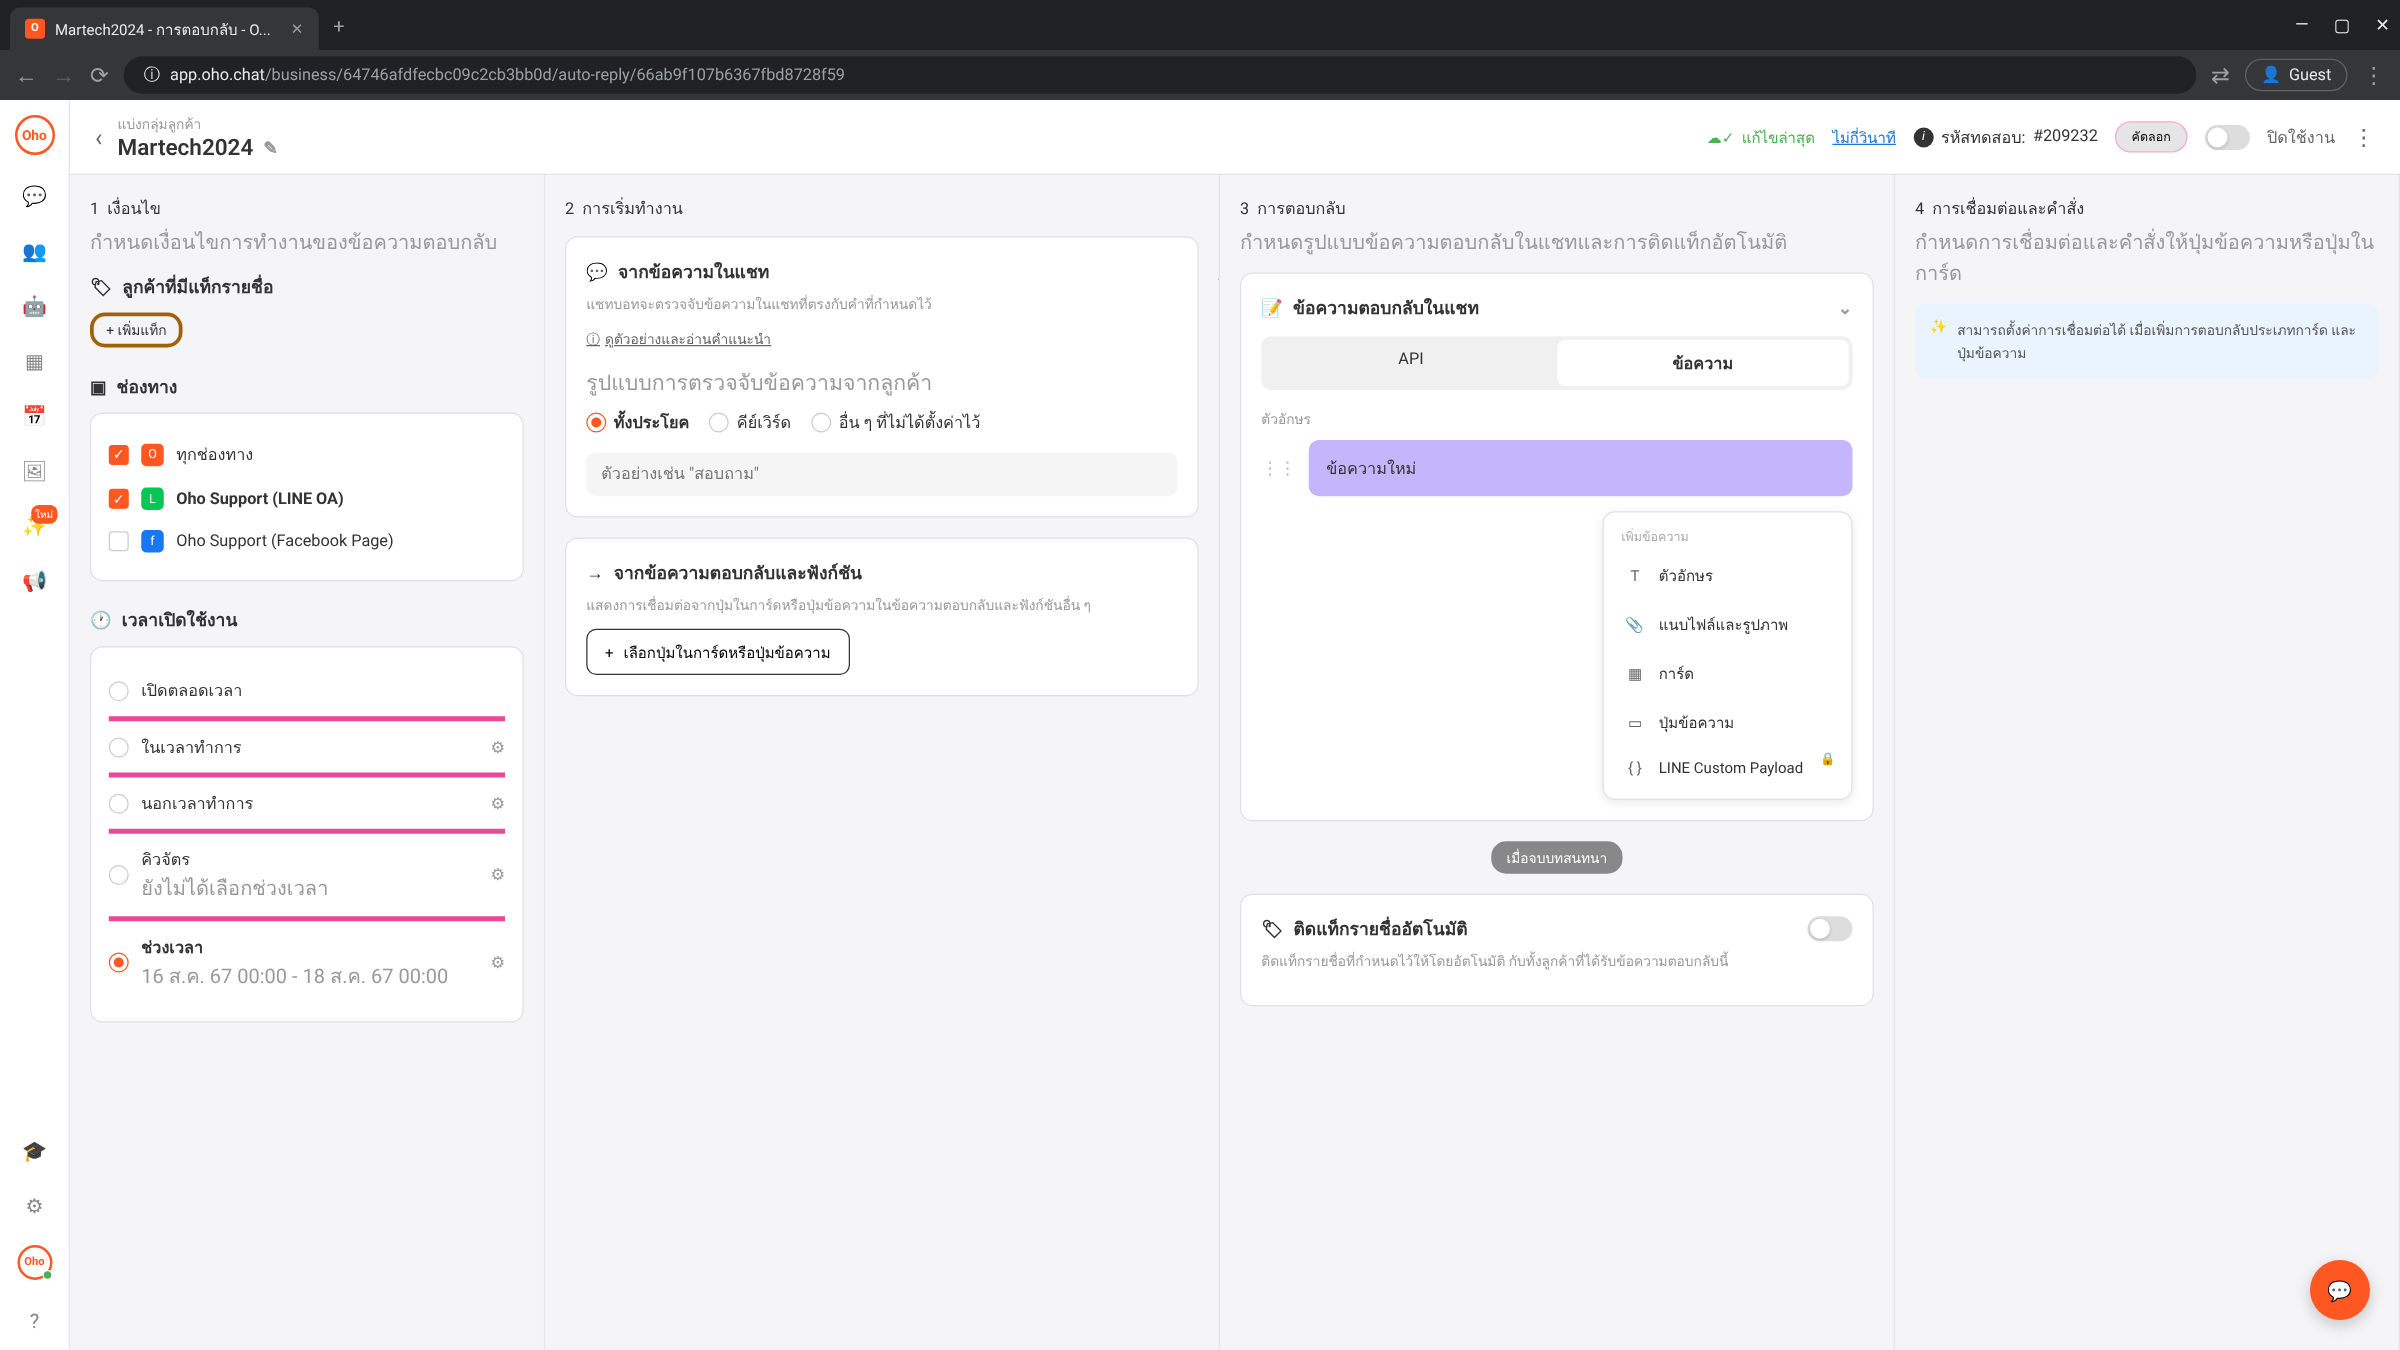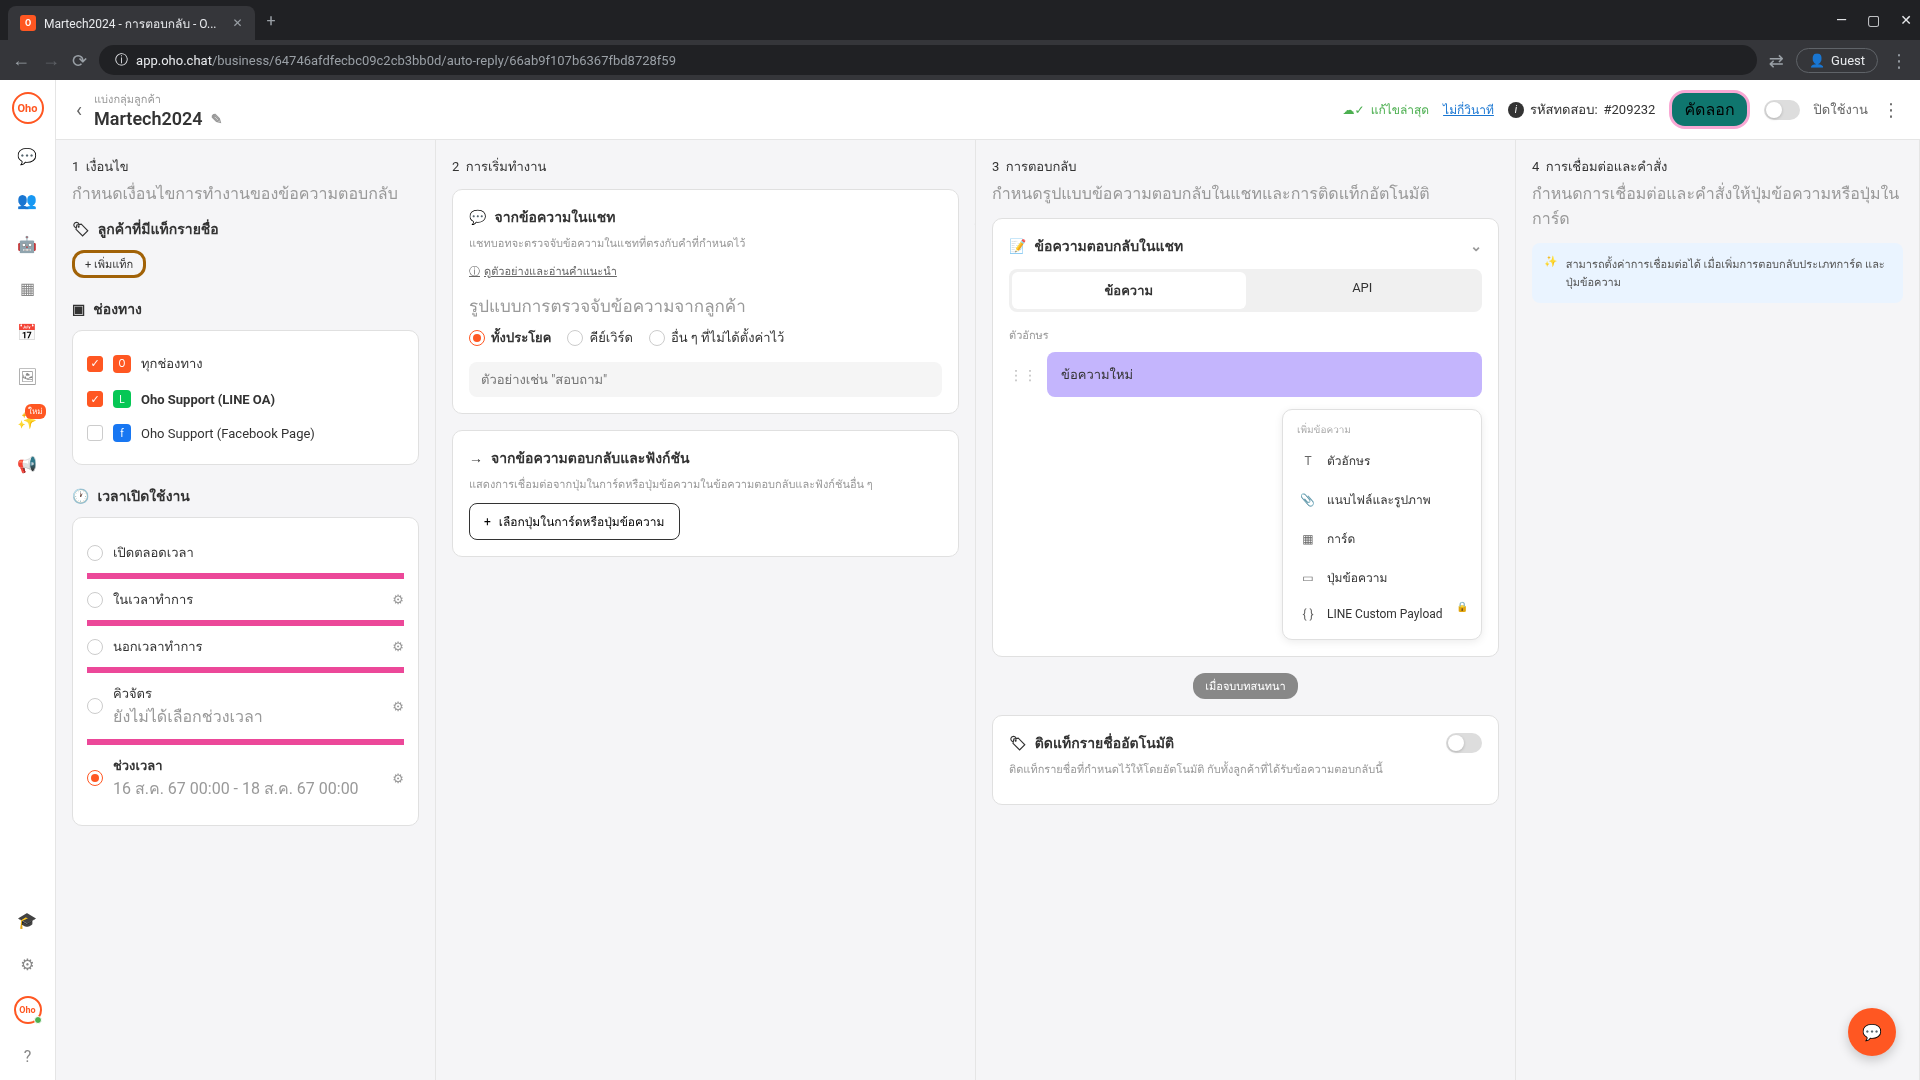--- a/index.html
+++ b/index.html
@@ -37,21 +37,21 @@
 .back-btn { color: #666; cursor: pointer; font-size: 20px; }
 .header-title-group { display: flex; flex-direction: column; }
 .breadcrumb { font-size: 11px; color: #999; }
 .page-title { font-size: 18px; font-weight: 600; display: flex; align-items: center; gap: 8px; }
 .edit-icon { color: #999; cursor: pointer; font-size: 14px; }
 .header-right { margin-left: auto; display: flex; align-items: center; gap: 14px; }
 .save-status { display: flex; align-items: center; gap: 6px; font-size: 12px; color: #4caf50; }
 .save-link { color: #1976d2; text-decoration: underline; font-size: 12px; cursor: pointer; }
 .test-code { display: flex; align-items: center; gap: 6px; font-size: 13px; color: #333; }
 .info-icon { width: 16px; height: 16px; background: #333; color: white; border-radius: 50%; display: flex; align-items: center; justify-content: center; font-size: 10px; font-style: italic; }
-.copy-btn { border: 3px solid #f9a8d4; border-radius: 16px; padding: 4px 12px; font-size: 16px; cursor: pointer; background: #0f766e; }
+.copy-btn { border: 1px solid #f9a8d4; border-radius: 16px; padding: 4px 12px; font-size: 10px; cursor: pointer; background: #e5e5e5; }
 .toggle { width: 36px; height: 20px; background: #ddd; border-radius: 10px; position: relative; cursor: pointer; }
 .toggle::after { content: ''; width: 16px; height: 16px; background: white; border-radius: 50%; position: absolute; top: 2px; left: 2px; box-shadow: 0 1px 3px rgba(0,0,0,0.2); }
 .toggle-label { font-size: 13px; color: #666; }
 .more-btn { color: #666; cursor: pointer; font-size: 18px; }
 
 .columns { flex: 1; display: flex; overflow: hidden; }
 .col { border-right: 1px solid #e5e5e5; padding: 16px; overflow-y: auto; }
 .col1 { width: 380px; }
 .col2 { width: 540px; position: relative; }
 .col3 { width: 540px; }
@@ -65,21 +65,21 @@
 .tag-chip { border: 3px solid #a16207; border-radius: 12px; padding: 2px 10px; font-size: 11px; cursor: pointer; display: inline-flex; align-items: center; gap: 4px; }
 .card-box { border: 1px solid #e0e0e0; border-radius: 10px; padding: 14px; background: white; }
 .channel-item { display: flex; align-items: center; gap: 10px; padding: 8px 0; font-size: 13px; }
 .checkbox { width: 16px; height: 16px; border: 1px solid #ccc; border-radius: 3px; display: flex; align-items: center; justify-content: center; flex-shrink: 0; }
 .checkbox.checked { background: #ff5722; border-color: #ff5722; color: white; font-size: 11px; }
 .channel-icon { width: 18px; height: 18px; border-radius: 4px; display: flex; align-items: center; justify-content: center; color: white; font-size: 10px; flex-shrink: 0; }
 .line-icon { background: #06c755; }
 .fb-icon { background: #1877f2; }
 .oho-icon { background: #ff5722; }
 
-.time-item { display: flex; align-items: center; gap: 10px; padding: 10px 0; font-size: 13px; border-bottom: 6px solid #ec4899; }
+.time-item { display: flex; align-items: center; gap: 10px; padding: 10px 0; font-size: 13px; border-bottom: 4px solid #ec4899; }
 .time-item:last-child { border-bottom: none; }
 .radio { width: 16px; height: 16px; border: 1.5px solid #ccc; border-radius: 50%; display: flex; align-items: center; justify-content: center; flex-shrink: 0; }
 .radio.checked { border-color: #ff5722; }
 .radio.checked::after { content: ''; width: 8px; height: 8px; background: #ff5722; border-radius: 50%; }
 .time-text { flex: 1; }
 .time-sub { font-size: 16px; color: #999; display: block; }
 .gear { color: #999; cursor: pointer; }
 
 .content-card { border: 1px solid #e0e0e0; border-radius: 10px; padding: 16px; background: white; margin-bottom: 16px; }
 .content-card-title { display: flex; align-items: center; gap: 8px; font-size: 14px; font-weight: 600; margin-bottom: 6px; }
@@ -325,22 +325,22 @@
           <div class="col-desc">กำหนดรูปแบบข้อความตอบกลับในแชทและการติดแท็กอัตโนมัติ</div>
         </div>
 
         <div class="content-card">
           <div class="reply-card-header">
             <span>📝</span>
             <span>ข้อความตอบกลับในแชท</span>
             <span class="chevron">⌄</span>
           </div>
           <div class="tabs">
+            <div class="tab-btn">API</div>
             <div class="tab-btn active">ข้อความ</div>
-            <div class="tab-btn">API</div>
           </div>
           <div class="small-label">ตัวอักษร</div>
           <div class="message-block">
             <span class="drag-handle">⋮⋮</span>
             <div class="message-bubble">ข้อความใหม่</div>
           </div>
           <div class="add-menu">
             <div class="add-menu-label">เพิ่มข้อความ</div>
             <div class="add-menu-item">
                 <span class="menu-icon">T</span>

